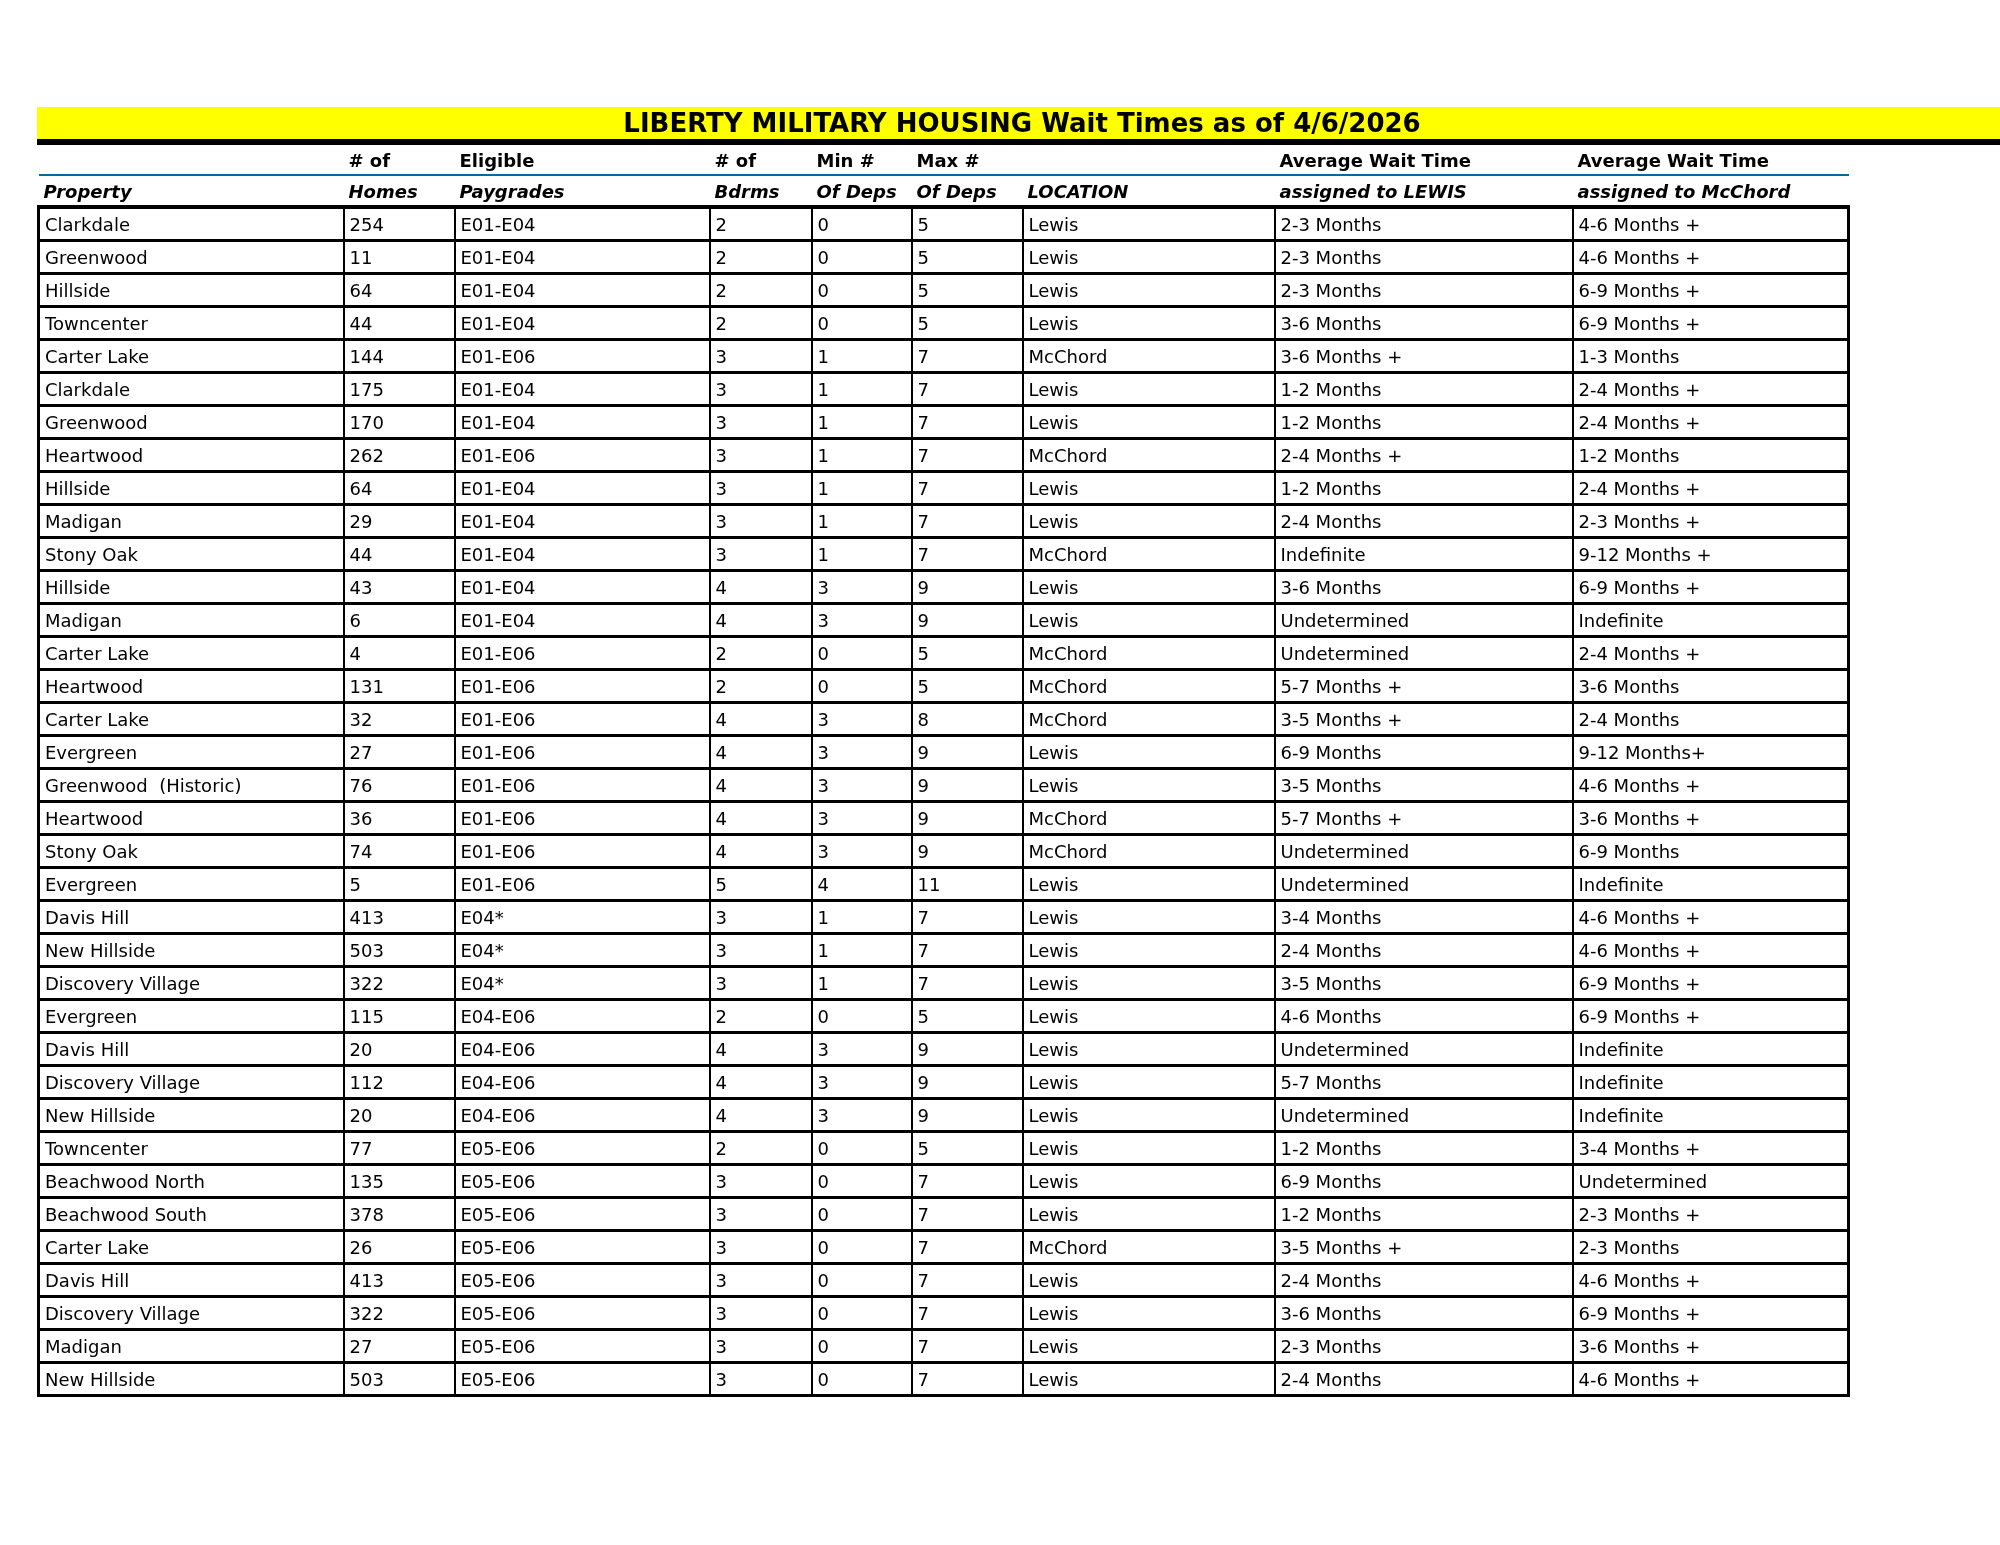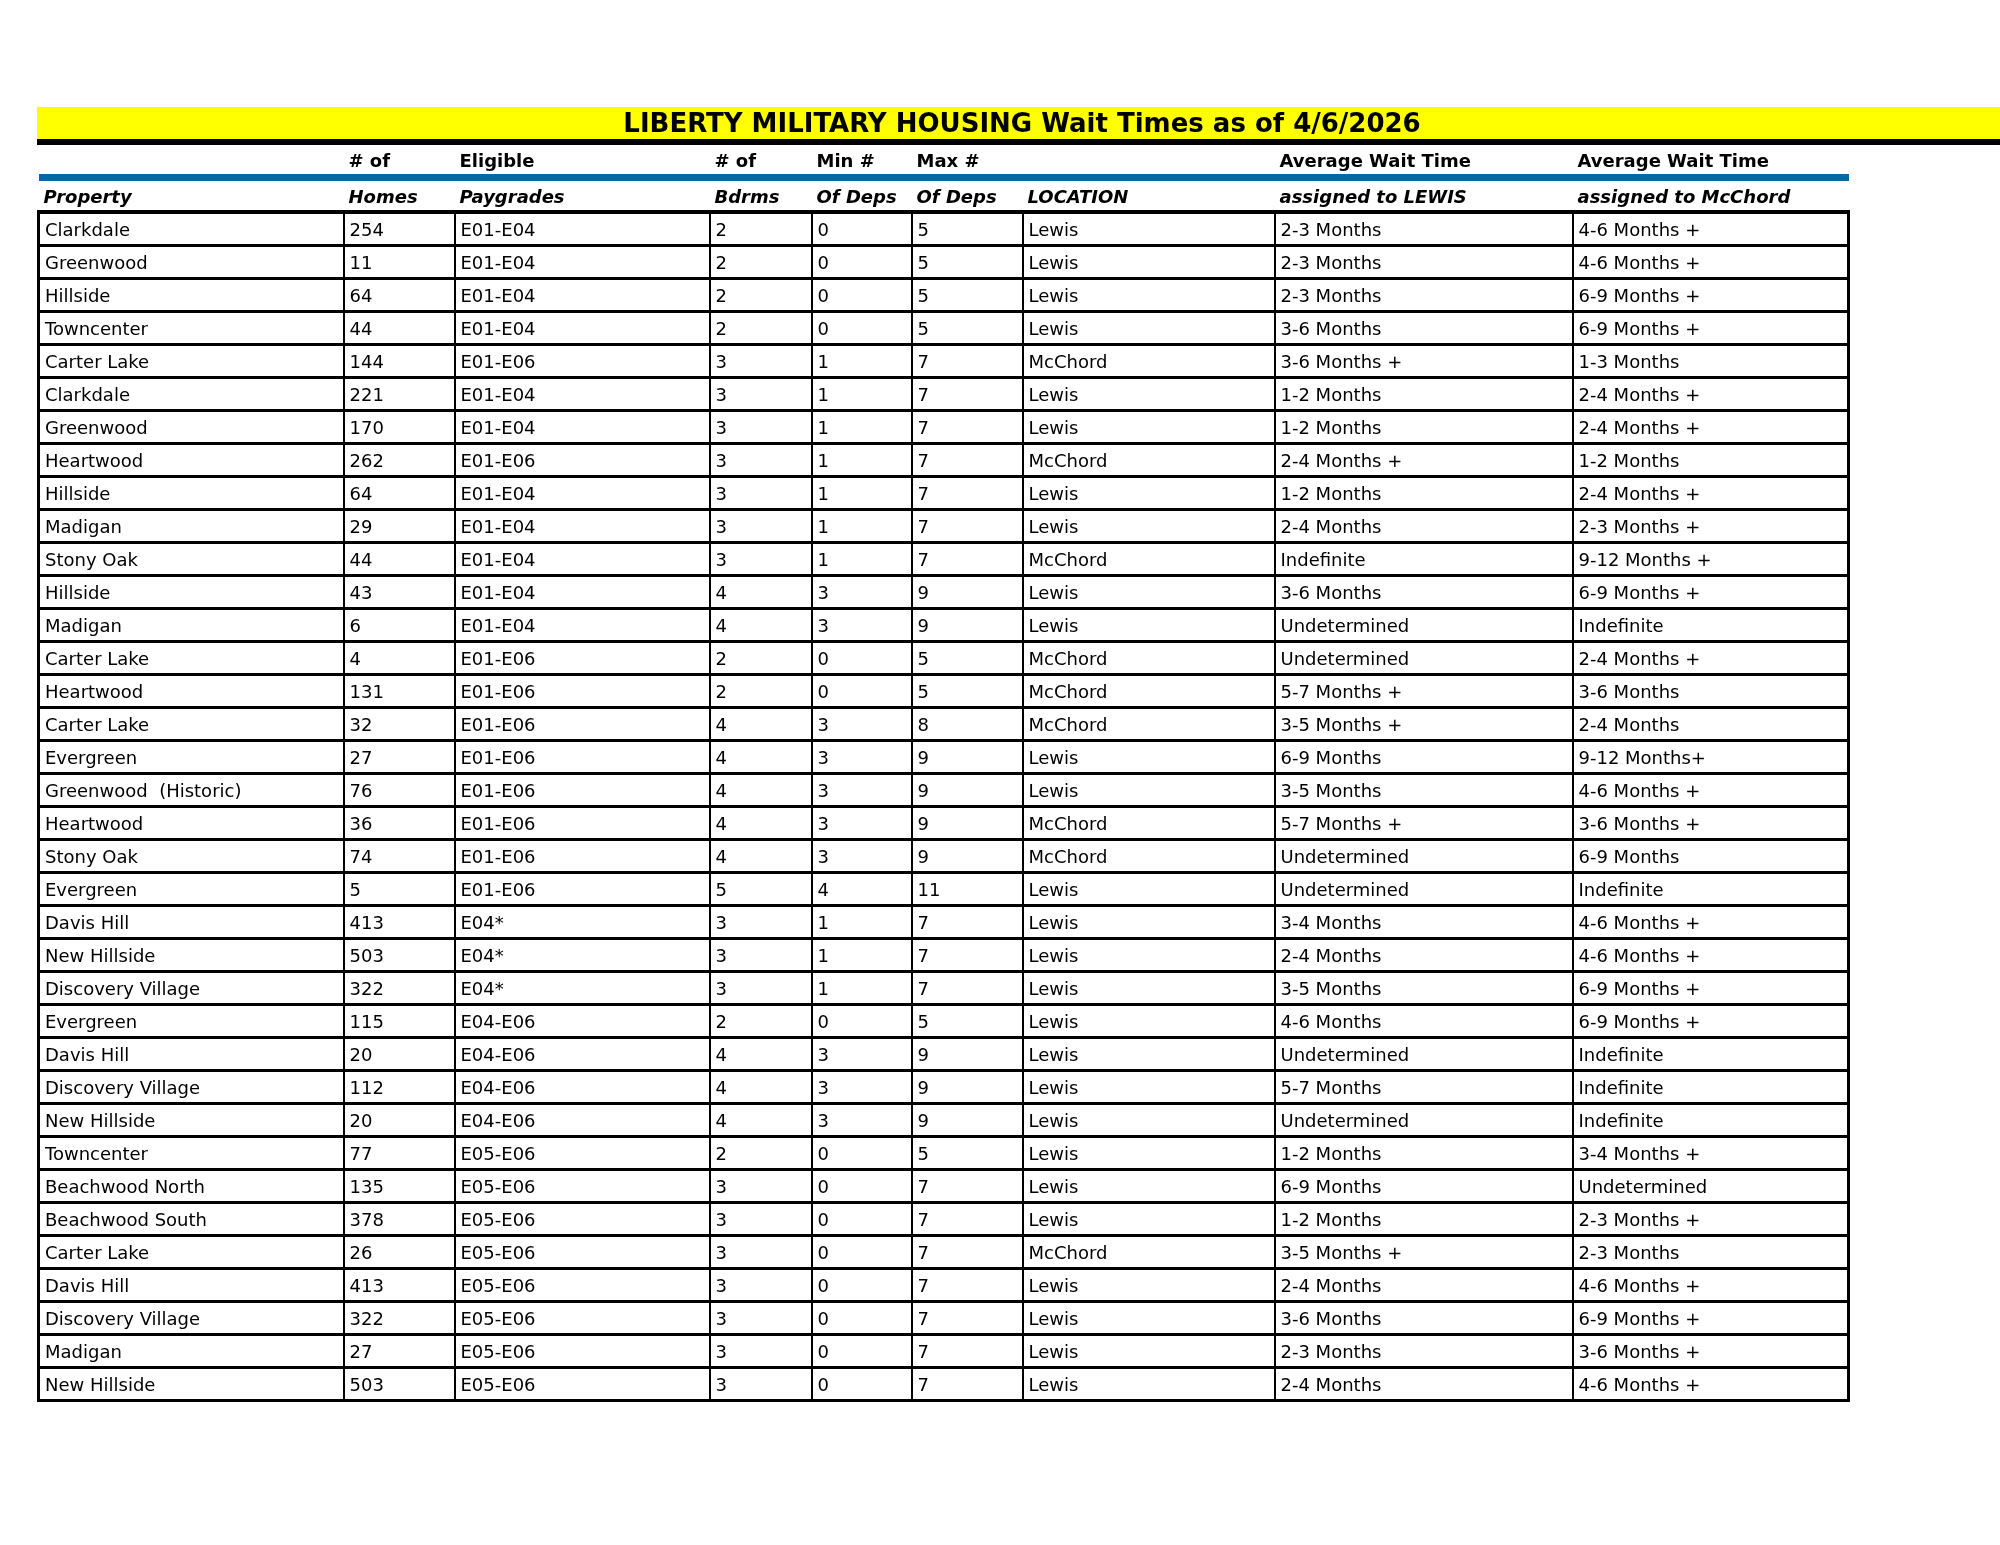--- a/index.html
+++ b/index.html
@@ -37,21 +37,21 @@
   table.wait-table thead td {
     font-weight: bold;
     font-size: 18px;
     vertical-align: bottom;
     padding: 0 0 3px 5px;
     white-space: pre;
     overflow: hidden;
   }
   table.wait-table tr.h1 td {
     height: 26px;
-    border-bottom: 7px solid #0369a1;
+    border-bottom: 2px solid #0369a1;
   }
   table.wait-table tr.h2 td {
     height: 26px;
     border-bottom: 4px solid #000000;
     font-style: italic;
   }
   table.wait-table tbody {
     border: 3px solid #000000;
   }
   table.wait-table tbody td {
@@ -160,21 +160,21 @@
           <td>E01-E06</td>
           <td>3</td>
           <td>1</td>
           <td>7</td>
           <td>McChord</td>
           <td>3-6 Months +</td>
           <td>1-3 Months</td>
         </tr>
         <tr>
           <td>Clarkdale</td>
-          <td>221</td>
+          <td>175</td>
           <td>E01-E04</td>
           <td>3</td>
           <td>1</td>
           <td>7</td>
           <td>Lewis</td>
           <td>1-2 Months</td>
           <td>2-4 Months +</td>
         </tr>
         <tr>
           <td>Greenwood</td>

